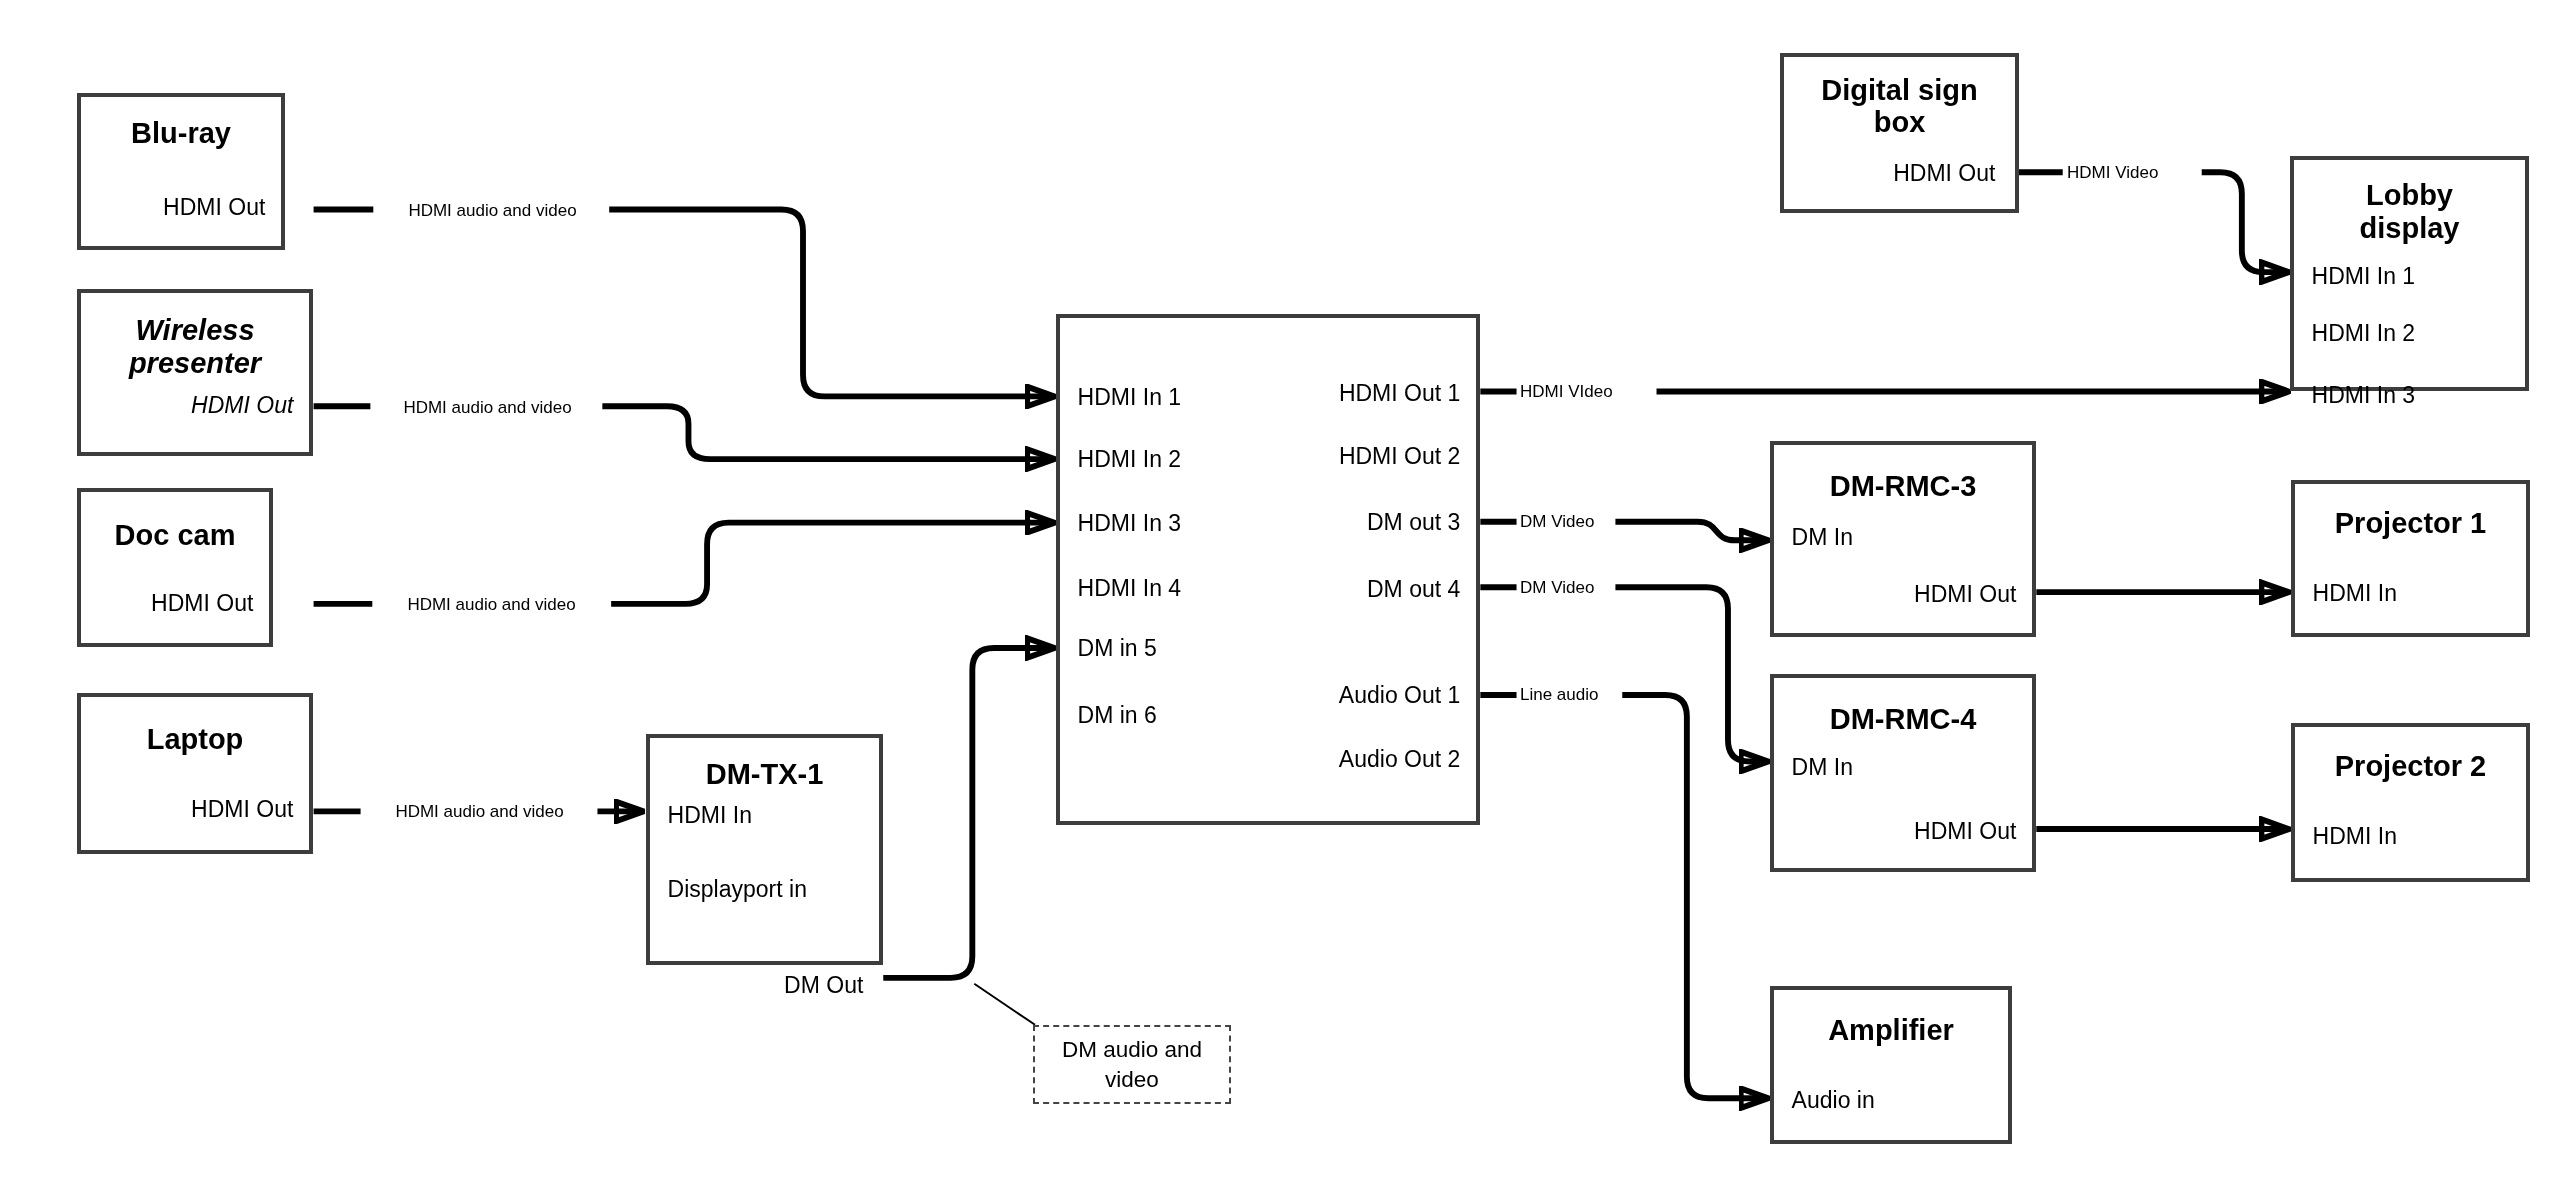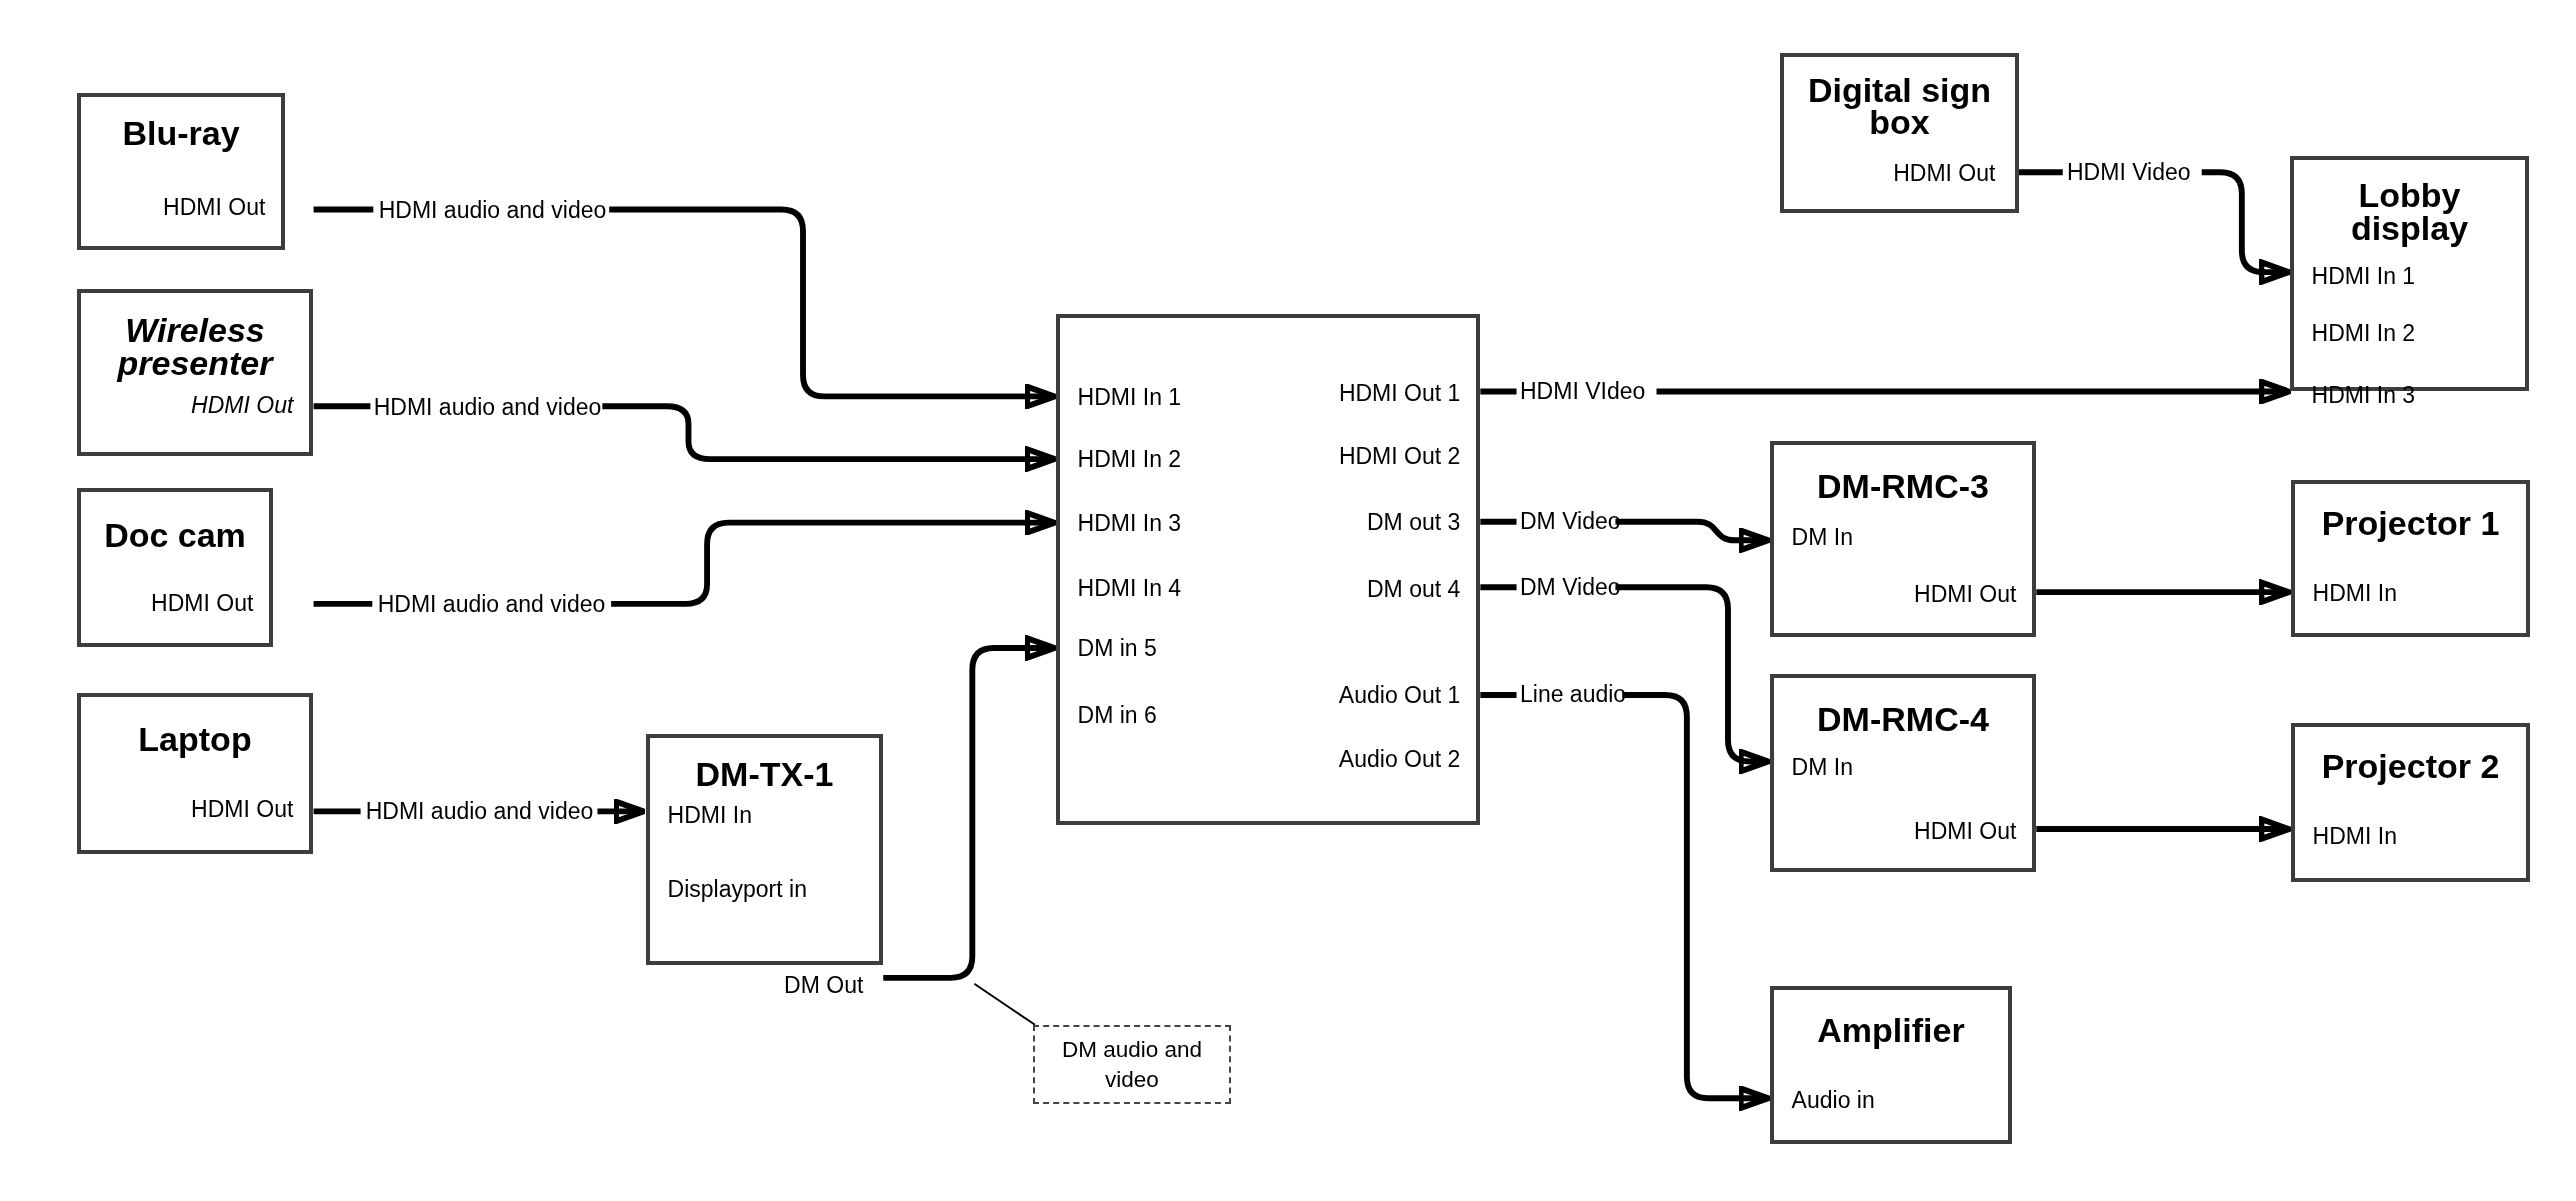--- a/index.html
+++ b/index.html
@@ -17,33 +17,33 @@
   .node{
     position:absolute;
     background:#ffffff;
     border:4.9px solid #3d3d3d;
     box-sizing:border-box;
   }
   .node .title{
     position:absolute;left:0;right:0;
     text-align:center;
     font-weight:bold;
-    font-size:34px;line-height:33px;
+    font-size:29px;line-height:33px;
     white-space:pre-line;
   }
   .port{
     position:absolute;
     font-size:23px;line-height:27.4px;height:27.4px;
     white-space:nowrap;
   }
   .port.left{left:17.6px;}
   .port.right{right:15.7px;text-align:right;}
   .clabel{
     position:absolute;
-    font-size:23px;line-height:31px;height:31px;
+    font-size:17px;line-height:31px;height:31px;
     white-space:nowrap;
   }
   .clabel.center{text-align:center;}
   .note{
     position:absolute;
     border:2px dashed #444444;
     box-sizing:border-box;
     display:flex;align-items:center;justify-content:center;
     text-align:center;
     font-size:22.5px;line-height:30px;

